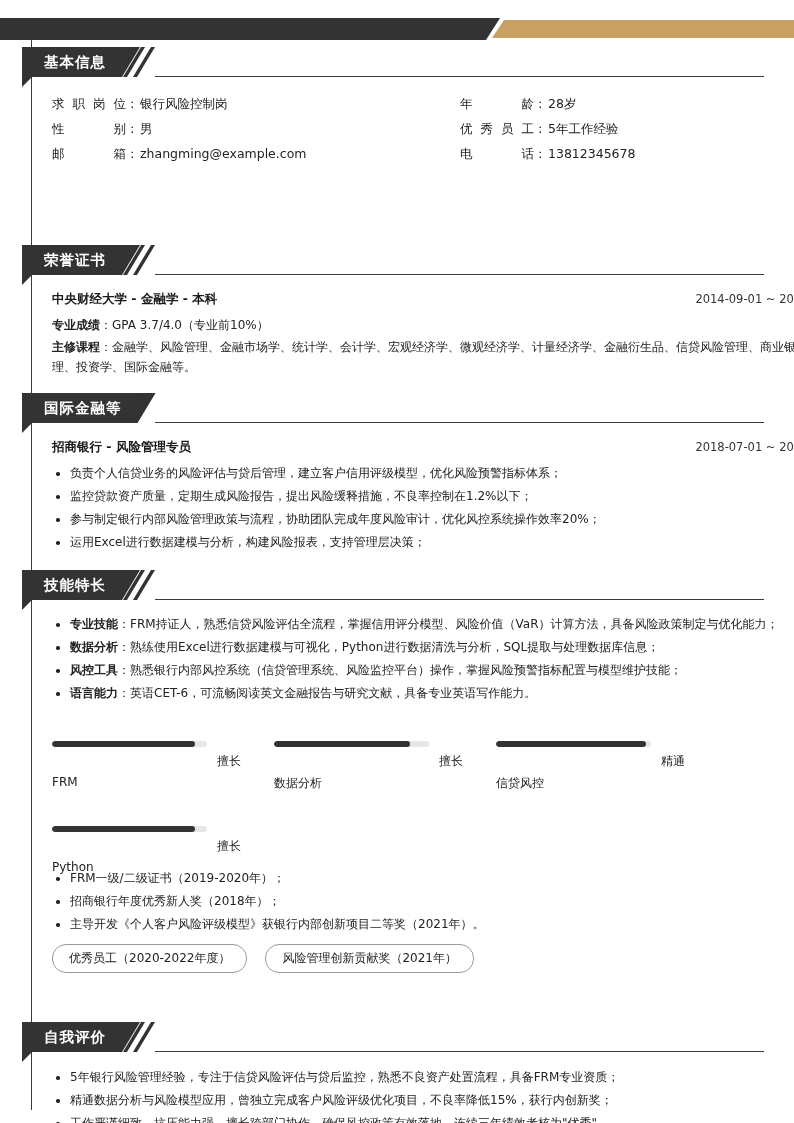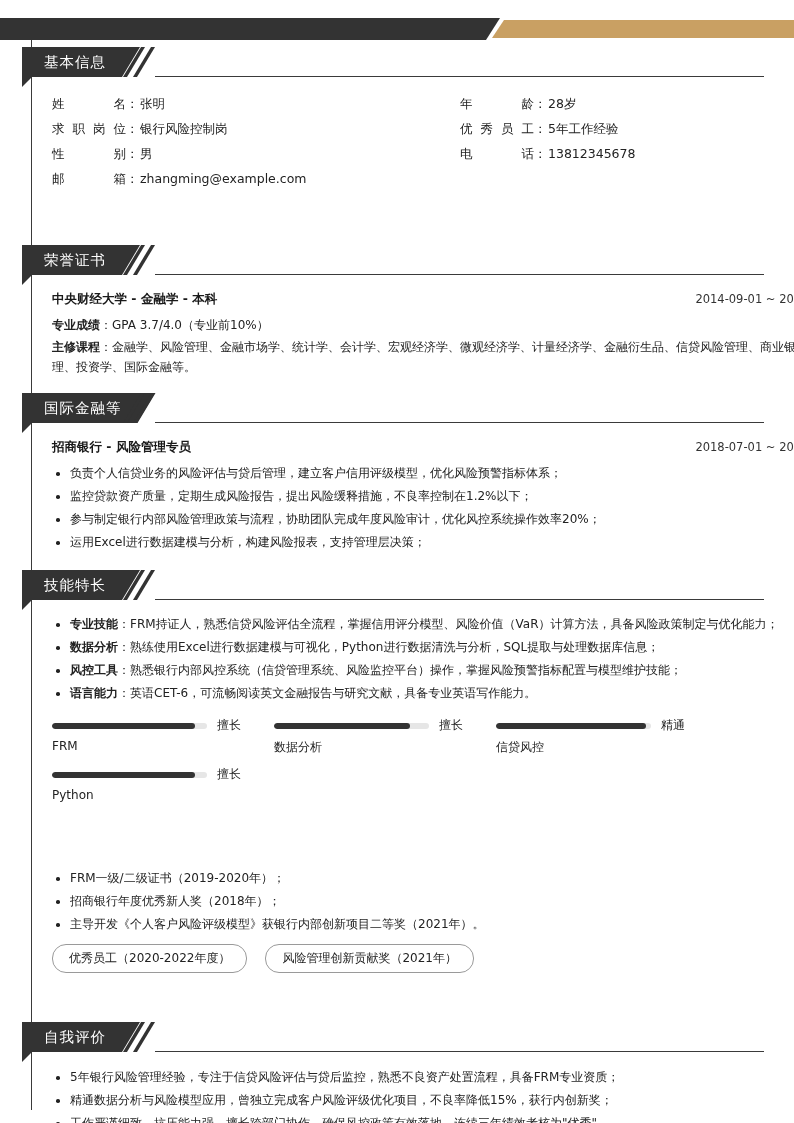--- a/index.html
+++ b/index.html
@@ -73,21 +73,21 @@
     background: #333333;
     clip-path: polygon(0 0, 100% 0, calc(100% - 18px) 100%, 0 100%);
     padding: 0 34px 0 22px;
     display: flex;
     align-items: center;
     box-sizing: border-box;
   }
   .sec-badge .sec-title {
     color: #ffffff;
     font-size: 14.5px;
-    font-weight: 400;
+    font-weight: 700;
     letter-spacing: 1px;
     white-space: nowrap;
   }
   .slash {
     position: absolute;
     top: 0;
     width: 4px;
     height: 30px;
     background: #333333;
     transform: skewX(-31deg);
@@ -193,20 +193,21 @@
   .meter-fill {
     height: 6px;
     border-radius: 3px;
     background: #333333;
   }
   .meter-level {
     margin-left: 10px;
     font-size: 12px;
     color: #222;
     white-space: nowrap;
+    margin-top: 36px;
   }
   .meter-name {
     margin-top: 5px;
     font-size: 12px;
     color: #222;
   }
 
   
   .tags { display: flex; gap: 18px; margin-top: 8px; }
   .tag {
@@ -236,23 +237,20 @@
         <span class="sec-title">基本信息</span>
       </div>
       <div class="slash" style="left:132px;"></div>
       <div class="slash" style="left:142px;"></div>
       <div class="sec-fold"></div>
       <div class="sec-rule" style="left:155px; right:30px; width:609px;"></div>
     </div>
     <div class="body-area" style="top:0; position:relative; margin-top:14px;">
       <div style="display:flex;">
         <div style="width:360px;">
-          <div class="row-line">
-            <span class="label-cjk">姓名</span><span class="colon">：</span><span class="fieldval">张明</span>
-          </div>
           <div class="row-line">
             <span class="label-cjk">求职岗位</span><span class="colon">：</span><span class="fieldval">银行风险控制岗</span>
           </div>
           <div class="row-line">
             <span class="label-cjk">性别</span><span class="colon">：</span><span class="fieldval">男</span>
           </div>
           <div class="row-line">
             <span class="label-cjk">邮箱</span><span class="colon">：</span><span class="fieldval">zhangming@example.com</span>
           </div>
         </div>

